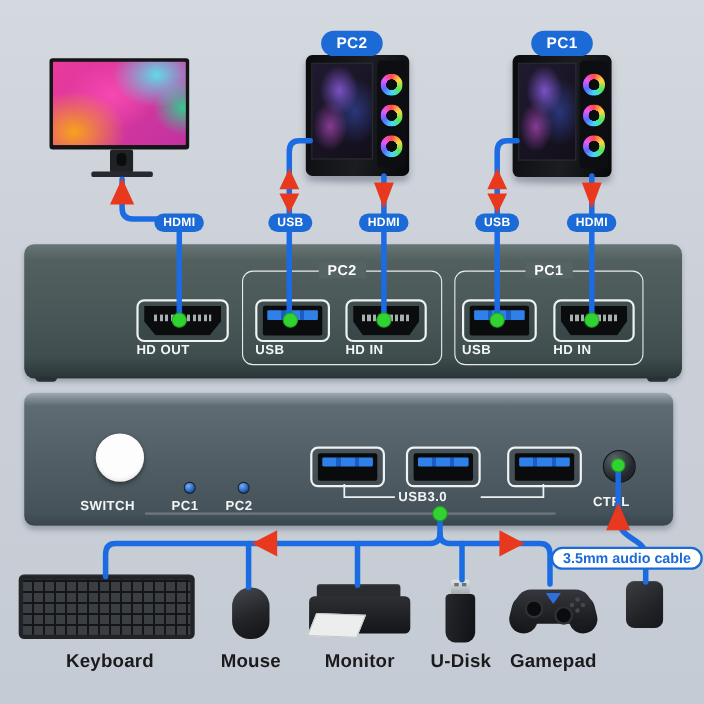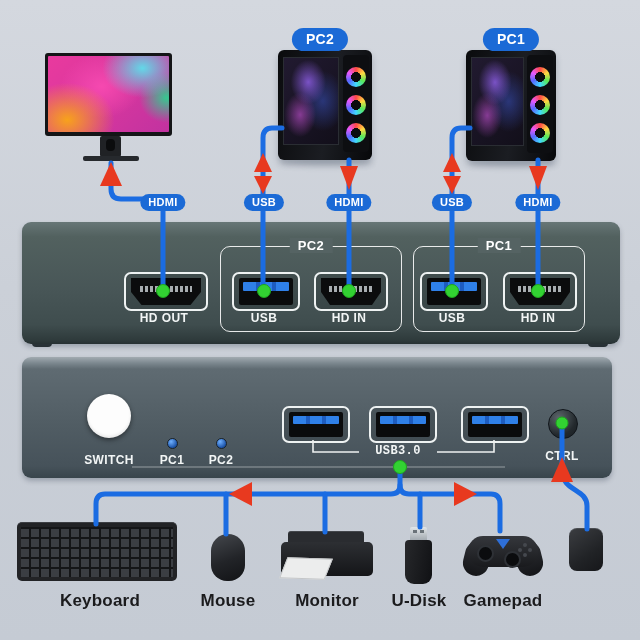--- a/index.html
+++ b/index.html
@@ -58,21 +58,21 @@
 
   .port{position:absolute;border:2px solid #eef2f2;border-radius:7px;background:rgba(8,12,12,.15);z-index:3;}
   .hdmi-conn{position:absolute;left:5px;right:5px;top:4px;bottom:4px;background:#0b0c0d;
              clip-path:polygon(0 0,100% 0,100% 52%,85% 100%,15% 100%,0 52%);}
   .hdmi-pins{position:absolute;left:13%;right:13%;top:30%;height:22%;
              background:repeating-linear-gradient(90deg,#a7adb0 0 3px,#0b0c0d 3px 5px);}
   .usb-conn{position:absolute;left:5px;right:5px;top:4px;bottom:4px;background:#0a0b0c;border-radius:2px;}
   .usb-tab{position:absolute;left:7%;right:7%;top:15%;height:32%;border-radius:1px;
     background:linear-gradient(90deg,#2f80e8 0 28%,#1d5cc0 28% 36%,#2f80e8 36% 64%,#1d5cc0 64% 72%,#2f80e8 72% 100%);}
 
-  .plabel{position:absolute;color:#f2f5f5;font-weight:bold;font-size:12px;text-align:center;
+  .plabel{position:absolute;color:#f2f5f5;font-weight:bold;font-size:12px;text-align:left;
           letter-spacing:.4px;z-index:3;}
   .group-frame{position:absolute;border:1.5px solid rgba(255,255,255,.88);border-radius:10px;z-index:3;}
   .group-legend{position:absolute;top:-9px;left:50%;transform:translateX(-50%);background:#556363;
                 padding:0 8px;color:#fff;font-weight:bold;font-size:13px;letter-spacing:.4px;}
 
   .switch-btn{left:87px;top:394px;width:44px;height:44px;border-radius:50%;background:#fdfdfd;
               box-shadow:0 2px 5px rgba(0,0,0,.45), inset 0 -2px 3px rgba(0,0,0,.08);z-index:3;}
   .led{position:absolute;width:9px;height:9px;border-radius:50%;z-index:3;border:1px solid #18222c;
        background:radial-gradient(circle at 35% 30%,#6fb0ff,#1c53a8 70%);}
   .ctrl-jack{left:548px;top:409px;width:28px;height:28px;border-radius:50%;z-index:3;
@@ -215,21 +215,21 @@
   <div class="port" style="left:369px;top:406px;width:64px;height:33px;">
     <div class="usb-conn">
         <div class="usb-tab"></div>
       </div>
   </div>
   <div class="port" style="left:461px;top:406px;width:64px;height:33px;">
     <div class="usb-conn">
         <div class="usb-tab"></div>
       </div>
   </div>
-  <div class="plabel" style="left:362px;top:444px;width:72px;font-family:Liberation Mono, monospace;">USB3.0</div>
+  <div class="plabel" style="left:362px;top:444px;width:72px;">USB3.0</div>
 
   <div class="abs ctrl-jack"></div>
   <div class="plabel" style="left:539px;top:449px;width:46px;">CTRL</div>
 
   <div class="abs keyboard">
       <div class="keys"></div>
     </div>
   <div class="abs mouse"></div>
   <div class="abs printer-lid"></div>
   <div class="abs printer-body"></div>
@@ -250,20 +250,21 @@
   <div class="gp-btn" style="left:518px;top:548px;"></div>
   <div class="gp-btn" style="left:523px;top:553px;"></div>
   <div class="abs speaker"></div>
 
   <span class="periph-label" style="left:100px;top:591px;">Keyboard</span>
   <span class="periph-label" style="left:228px;top:591px;">Mouse</span>
   <span class="periph-label" style="left:327px;top:591px;">Monitor</span>
   <span class="periph-label" style="left:419px;top:591px;">U-Disk</span>
   <span class="periph-label" style="left:503px;top:591px;">Gamepad</span>
 
+  <span class="note-pill" style="left:570px;top:497px;">3.5mm audio cable</span>
 
   <svg class="overlay" width="640" height="640" viewBox="0 0 640 640">
     <g stroke="#1b6ce2" stroke-width="5" fill="none" stroke-linecap="round" stroke-linejoin="round">
       <path d="M111 163 V189 Q111 199 121 199 H153 Q163 199 163 209 V290"></path>
       <path d="M282 128 H272 Q263 128 263 138 V290"></path>
       <path d="M349 160 V290"></path>
       <path d="M470 128 H461 Q452 128 452 138 V290"></path>
       <path d="M538 160 V290"></path>
       <path d="M400 466 V485 Q400 494 391 494 H105 Q96 494 96 504 V524"></path>
       <path d="M400 485 Q400 494 409 494 H491 Q500 494 500 504 V531"></path>

